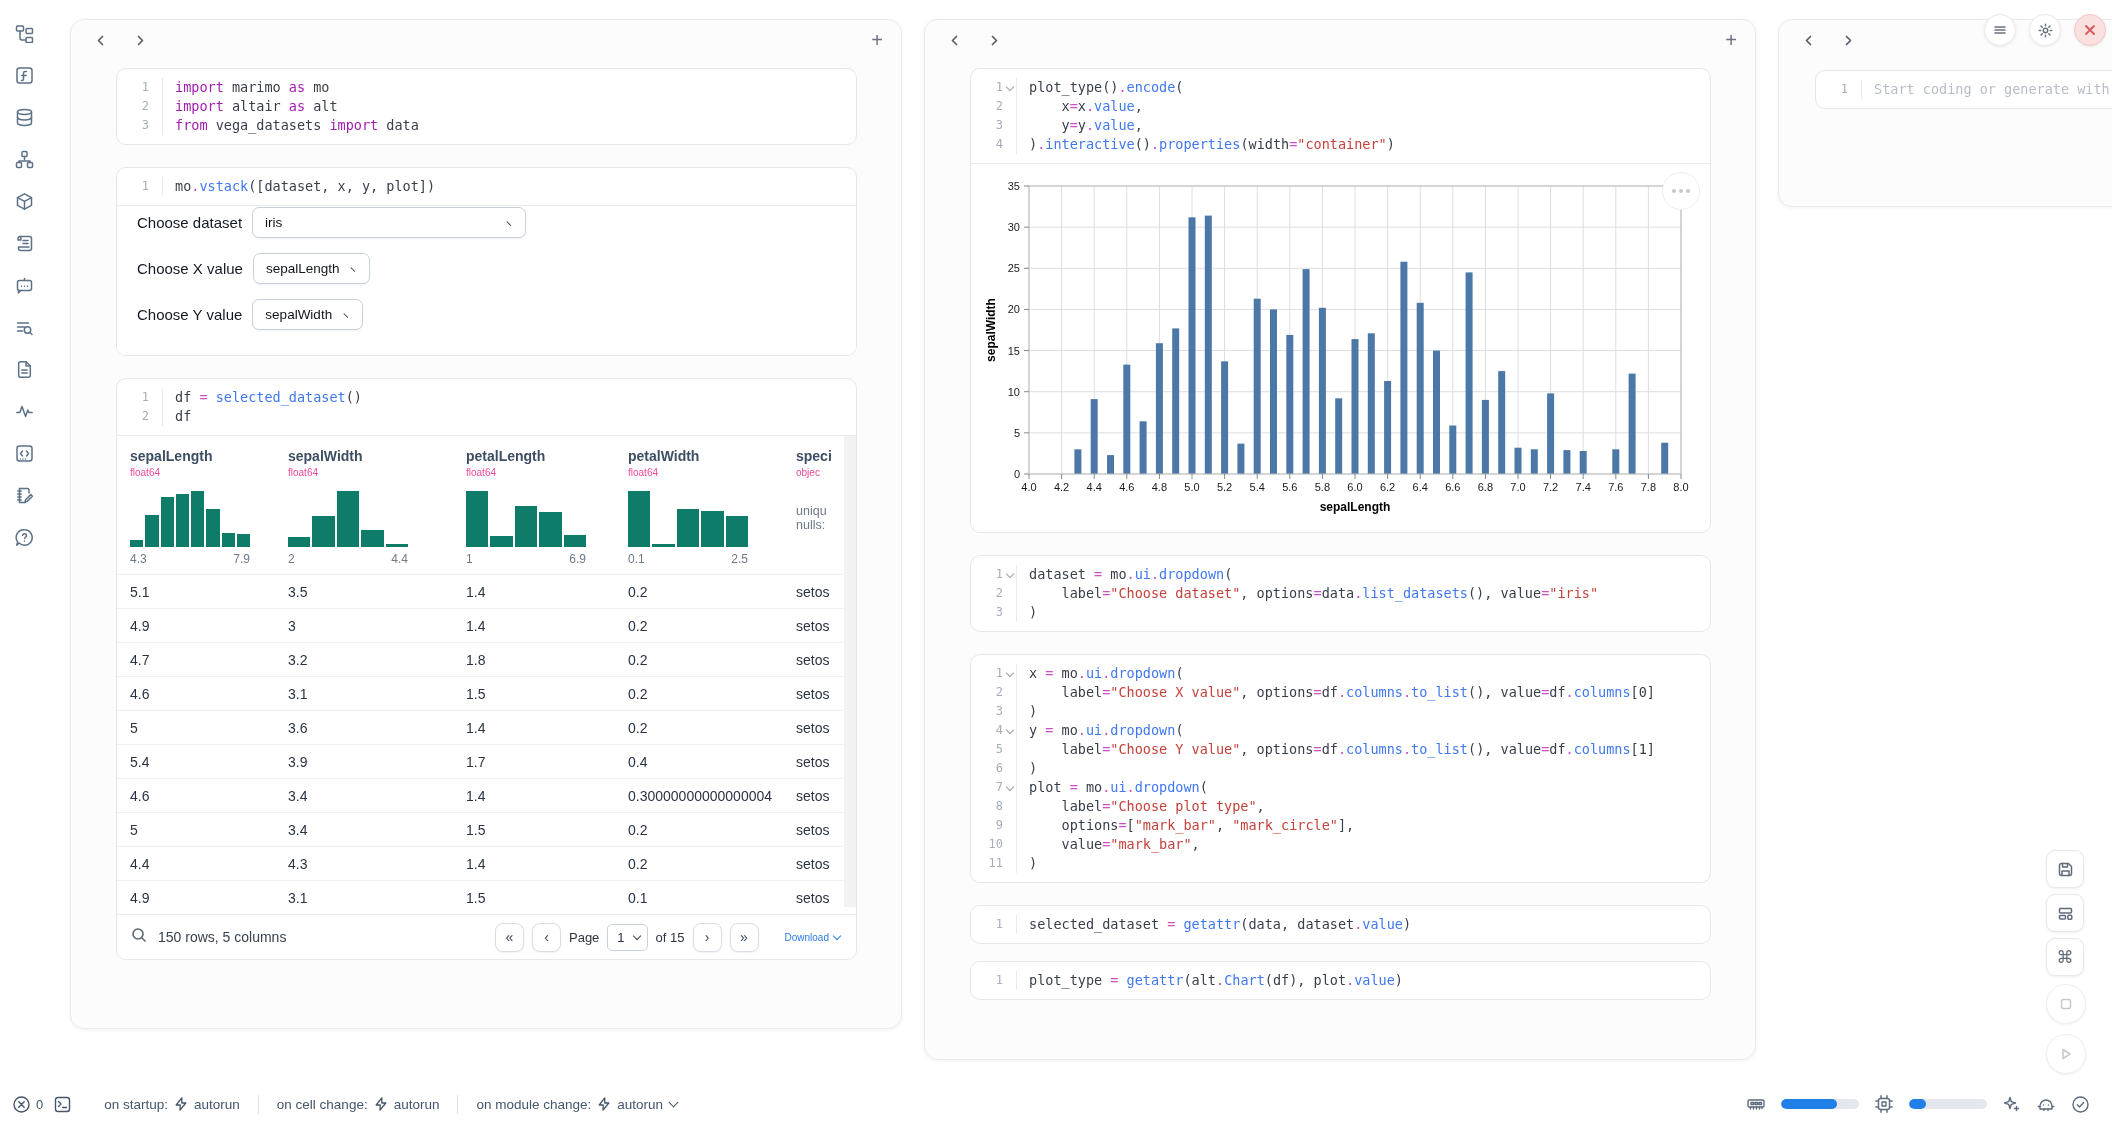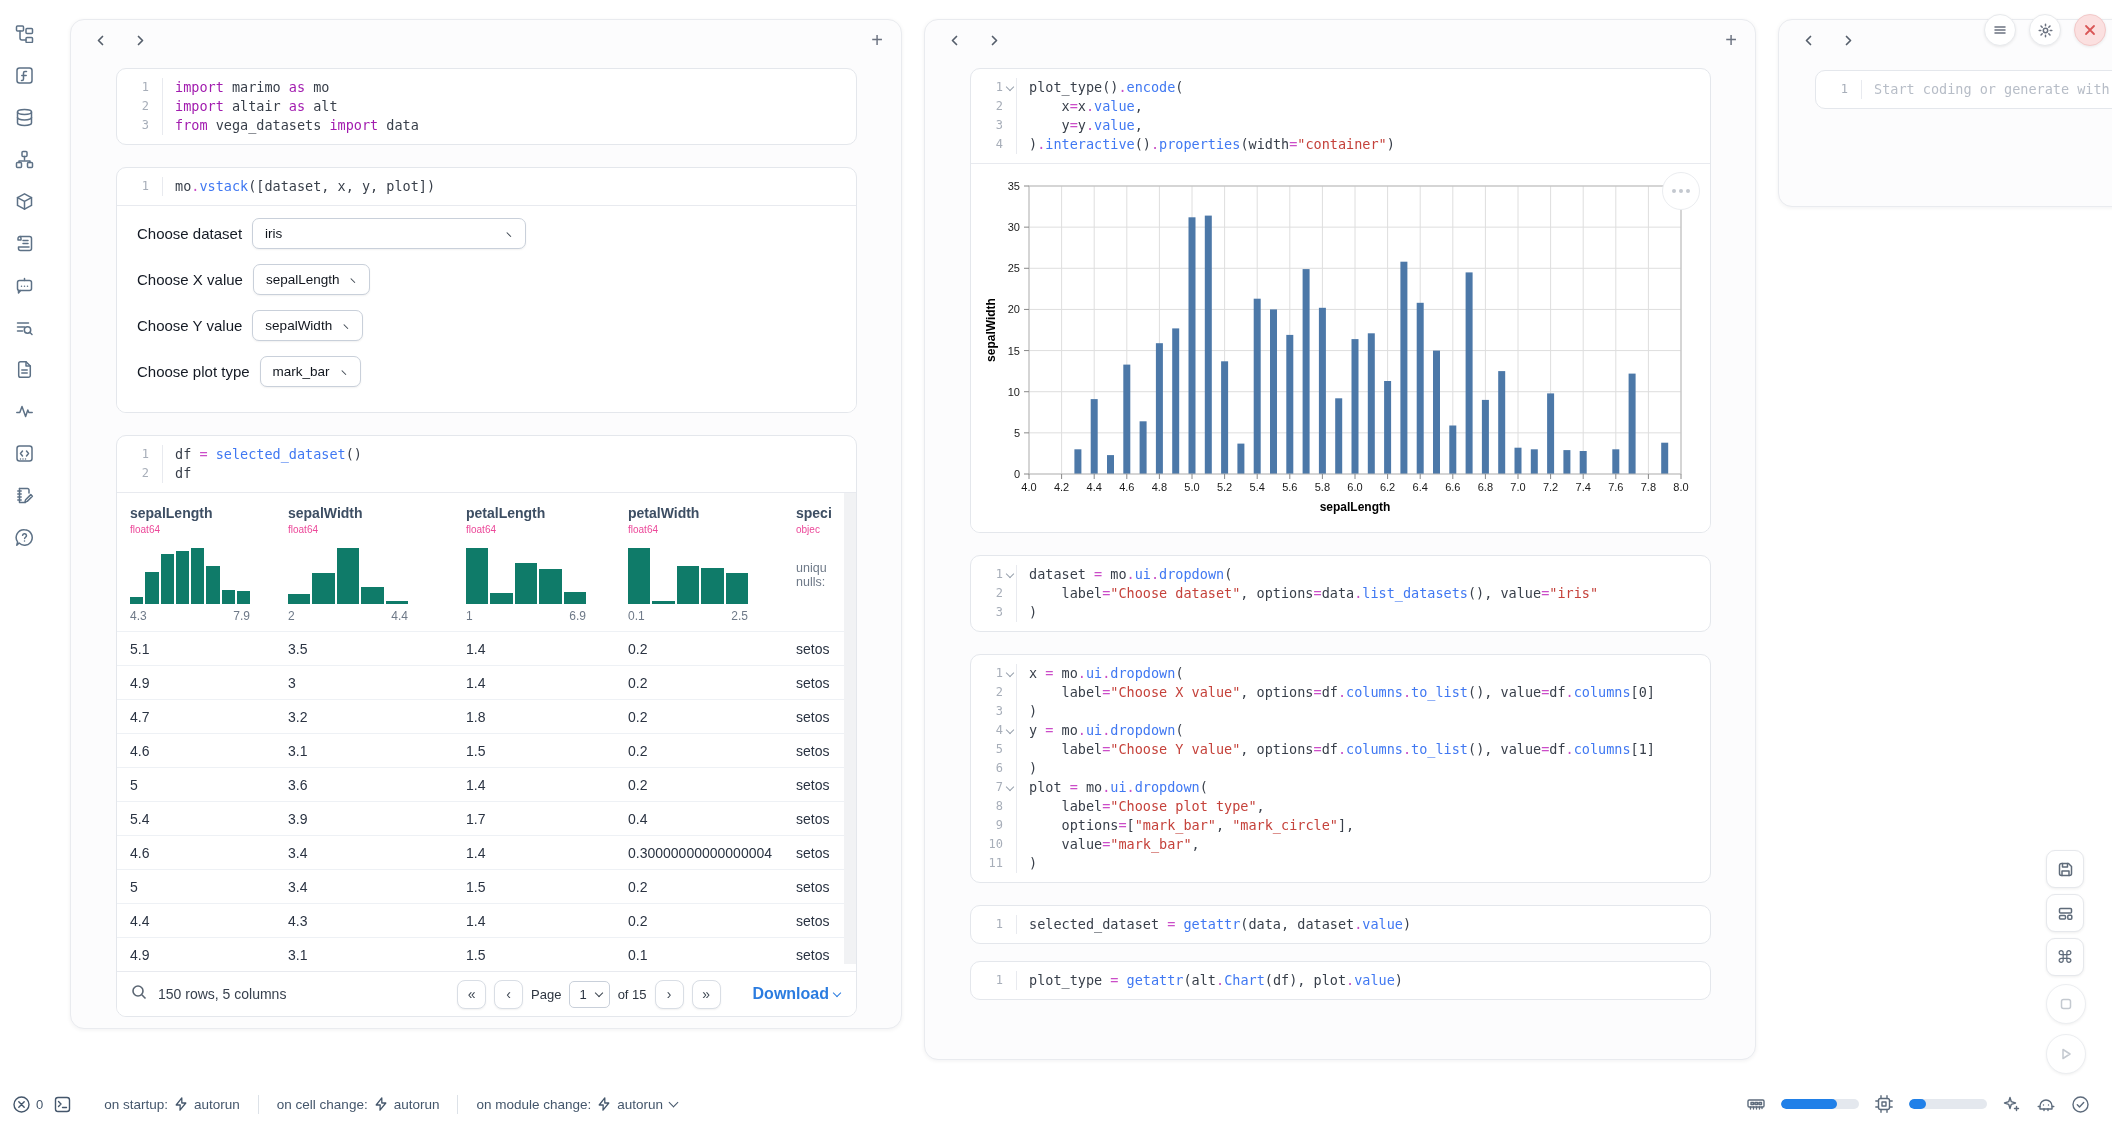--- a/index.html
+++ b/index.html
@@ -26,21 +26,21 @@
   .code{padding:9px 14px 9px 8px;font-family:"DejaVu Sans Mono",monospace;font-size:13.5px;line-height:19px;color:#383f4a;}
   .cl{display:flex;}
   .num{width:24px;text-align:right;color:#a7aeb9;font-size:12px;flex:none;}
   .fold{width:13px;flex:none;text-align:center;}
   .fold.has-fold::after{content:"";display:inline-block;width:5px;height:5px;border-right:1.4px solid #98a1ad;
        border-bottom:1.4px solid #98a1ad;transform:rotate(45deg);margin-bottom:2px;}
   .lc{border-left:1px solid #e8eaef;padding-left:12px;flex:1;white-space:pre;}
   .tk-kw{color:#a21caf}.tk-fn{color:#4078f2}.tk-str{color:#c5423b}.tk-op{color:#cb4dc8}.tk-txt{color:#383f4a}
   .output{border-top:1px solid #e8eaef;background:#fff;}
   
-  .controls{padding:12px 20px 10px;}
+  .controls{padding:1px 20px 10px;}
   .ctl-row{display:flex;align-items:center;margin:0 0 15px;font-size:15px;color:#141a24;}
   .mo-select{margin-left:10px;position:relative;border:1px solid #c9d0da;border-radius:7px;height:29px;
        display:inline-flex;align-items:center;padding:0 30px 0 12px;font-size:13.5px;color:#10151d;background:#fff;
        box-shadow:0 1px 2px rgba(0,0,0,.06);cursor:pointer;}
   .mo-select::after{content:"";position:absolute;right:11px;top:10px;width:6px;height:6px;
        border-right:1.7px solid #3c4document45;border-right-color:#3c4550;border-bottom:1.7px solid #3c4550;transform:rotate(45deg);}
   
   .mo-table{position:relative;font-size:14px;color:#2a3342;}
   .tscroll{position:absolute;right:0;top:0;width:12px;background:#f1f2f4;}
   .thead{display:grid;grid-template-columns:158px 178px 162px 168px 1fr;padding:12px 12px 8px 0;margin-right:12px;}
@@ -58,21 +58,21 @@
   .tfoot .search-icon svg{stroke:#5b6673;fill:none;stroke-width:1.6;}
   .rowcount{margin-left:10px;color:#38414e;font-size:14px;}
   .pager{margin-left:auto;display:flex;align-items:center;gap:8px;}
   .pg-btn{width:27px;height:27px;border:1px solid #d9dee5;border-radius:8px;background:#fff;display:flex;
         align-items:center;justify-content:center;color:#3f4854;font-size:14px;box-shadow:0 1px 2px rgba(0,0,0,.06);cursor:pointer;}
   .pg-label{font-size:13px;color:#2d3540;}
   .page-sel{position:relative;border:1px solid #c9d0da;border-radius:5px;height:25px;display:inline-flex;align-items:center;
         padding:0 22px 0 9px;font-size:13px;background:#fff;cursor:pointer;}
   .page-sel::after{content:"";position:absolute;right:7px;top:8px;width:5px;height:5px;border-right:1.5px solid #3c4550;
         border-bottom:1.5px solid #3c4550;transform:rotate(45deg);}
-  .download{color:#2b7ce0;font-size:16px;display:flex;align-items:center;gap:5px;cursor:pointer;margin-left:24px;font-weight:bold;}
+  .download{color:#2b7ce0;font-size:10px;display:flex;align-items:center;gap:5px;cursor:pointer;margin-left:18px;}
   .download::after{content:"";width:5px;height:5px;border-right:1.6px solid #2b7ce0;border-bottom:1.6px solid #2b7ce0;
         transform:rotate(45deg);margin-top:-3px;}
   
   .chart-out{position:relative;padding:10px 12px 4px;}
   .chart-menu{position:absolute;right:10px;top:8px;width:36px;height:36px;border:1px solid #ebedf0;border-radius:50%;
         background:#fff;display:flex;align-items:center;justify-content:center;gap:3px;cursor:pointer;}
   .chart-menu i{width:4px;height:4px;border-radius:50%;background:#c3c8cf;display:block;}
   
   .ph-cell .lc{color:#b7bdc7;}
   .gen-link{text-underline-offset:3px;cursor:pointer;}
@@ -258,26 +258,20 @@
           <div class="ctl-row">
             <span>Choose X value</span>
             <span class="mo-select">
                 <span>sepalLength</span>
               </span>
           </div>
           <div class="ctl-row">
             <span>Choose Y value</span>
             <span class="mo-select">
                 <span>sepalWidth</span>
-              </span>
-          </div>
-          <div class="ctl-row">
-            <span>Choose plot type</span>
-            <span class="mo-select">
-                <span>mark_bar</span>
               </span>
           </div>
         </div>
       </div>
 
       <div class="cell">
         <div class="code">
             <div class="cl">
               <span class="num">1</span>
               <span class="fold"></span>

